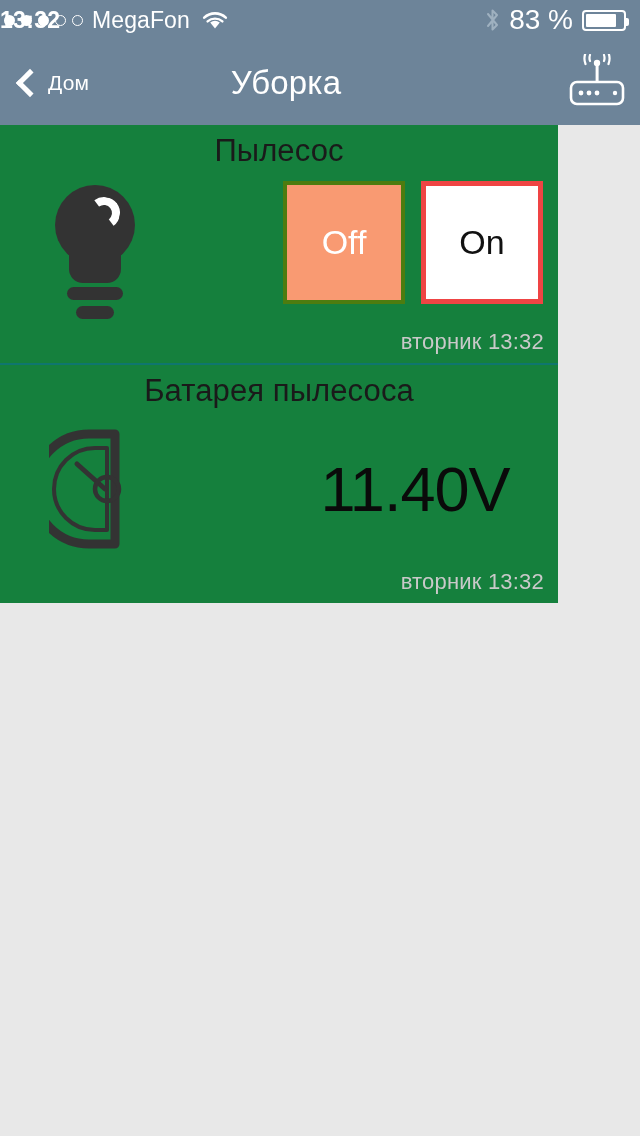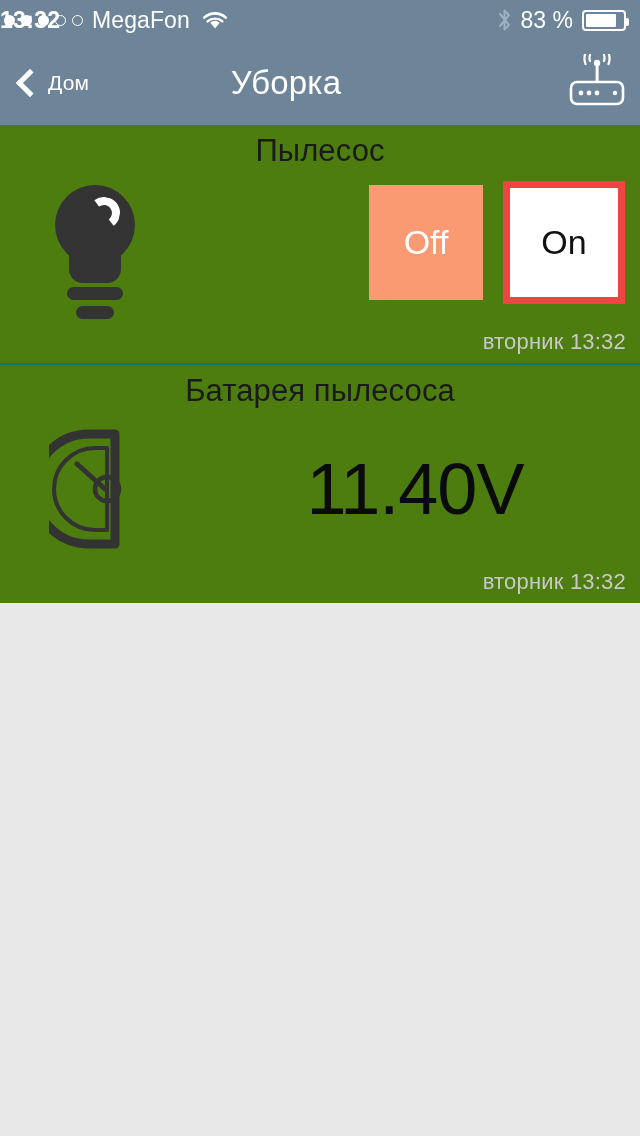--- a/index.html
+++ b/index.html
@@ -26,21 +26,21 @@
   .carrier { font-size:23px; letter-spacing:0.1px; }
   .wifi { width:26px; height:19px; position:relative; margin-left:3px; }
   .sb-center {
     position:absolute; left:0; width:640px; text-align:left;
     font-size:23px; font-weight:bold; letter-spacing:0.3px;
   }
   .sb-right {
     position:absolute; right:14px; display:flex; align-items:center; gap:9px;
   }
   .bt { width:15px; height:24px; }
-  .pct { font-size:23px; }
+  .pct { font-size:28px; }
   .battery {
     width:44px; height:21px; border:2px solid #FFFFFF; border-radius:4px;
     position:relative; display:flex; align-items:center; padding:2px;
   }
   .battery:after {
     content:""; position:absolute; right:-5px; top:6px;
     width:3px; height:8px; background:#FFFFFF; border-radius:0 2px 2px 0;
   }
   .battery-fill { height:100%; background:#FFFFFF; border-radius:1px; }
 
@@ -64,21 +64,21 @@
     display:flex; align-items:center; justify-content:center;
     font-size:33px; font-weight:500; letter-spacing:0.2px;
   }
   .nav-router {
     position:absolute; right:14px; top:0; height:85px;
     display:flex; align-items:center; cursor:pointer;
   }
 
   
   .content { position:absolute; top:125px; left:0; width:640px; }
-  .card { background:#4d7c0f; width:640px; position:relative; }
+  .card { background:#15803d; width:558px; position:relative; }
   .card + .card { border-top:2px solid #0f766e; }
   .card-title {
     text-align:center; font-size:31px; color:#1A1A1A;
     font-weight:400; padding-top:8px; letter-spacing:0.1px;
   }
   .card-body { position:relative; height:160px; }
 
   .icon-slot {
     position:absolute; left:0; top:0; width:190px; height:160px;
     display:flex; align-items:center; justify-content:center;
@@ -110,26 +110,26 @@
   }
 
   
   .btn-group { position:absolute; right:15px; top:12px; display:flex; gap:16px; }
   .btn {
     width:122px; height:123px;
     display:flex; align-items:center; justify-content:center;
     font-size:34px; font-weight:400; cursor:pointer; user-select:none;
   }
   .btn.off { background:#F99A72; color:#FFFFFF; border:4px solid #4d7c0f; }
-  .btn.on  { background:#FFFFFF; color:#111111; border:7px solid #ef4444; }
+  .btn.on  { background:#FFFFFF; color:#111111; border:5px solid #ef4444; }
 
   .value {
     position:absolute; left:190px; top:0; width:450px; height:160px;
     display:flex; align-items:center; justify-content:center;
-    font-size:72px; font-weight:300; color:#0A0A0A; letter-spacing:-1px;
+    font-size:63px; font-weight:300; color:#0A0A0A; letter-spacing:-1px;
   }
 
   .timestamp {
     text-align:right; font-size:22px; color:#C9C9C9;
     padding:0 14px 8px 0; letter-spacing:0.2px;
   }
 
   
   .gauge { position:relative; width:92px; height:122px; }
 </style>

